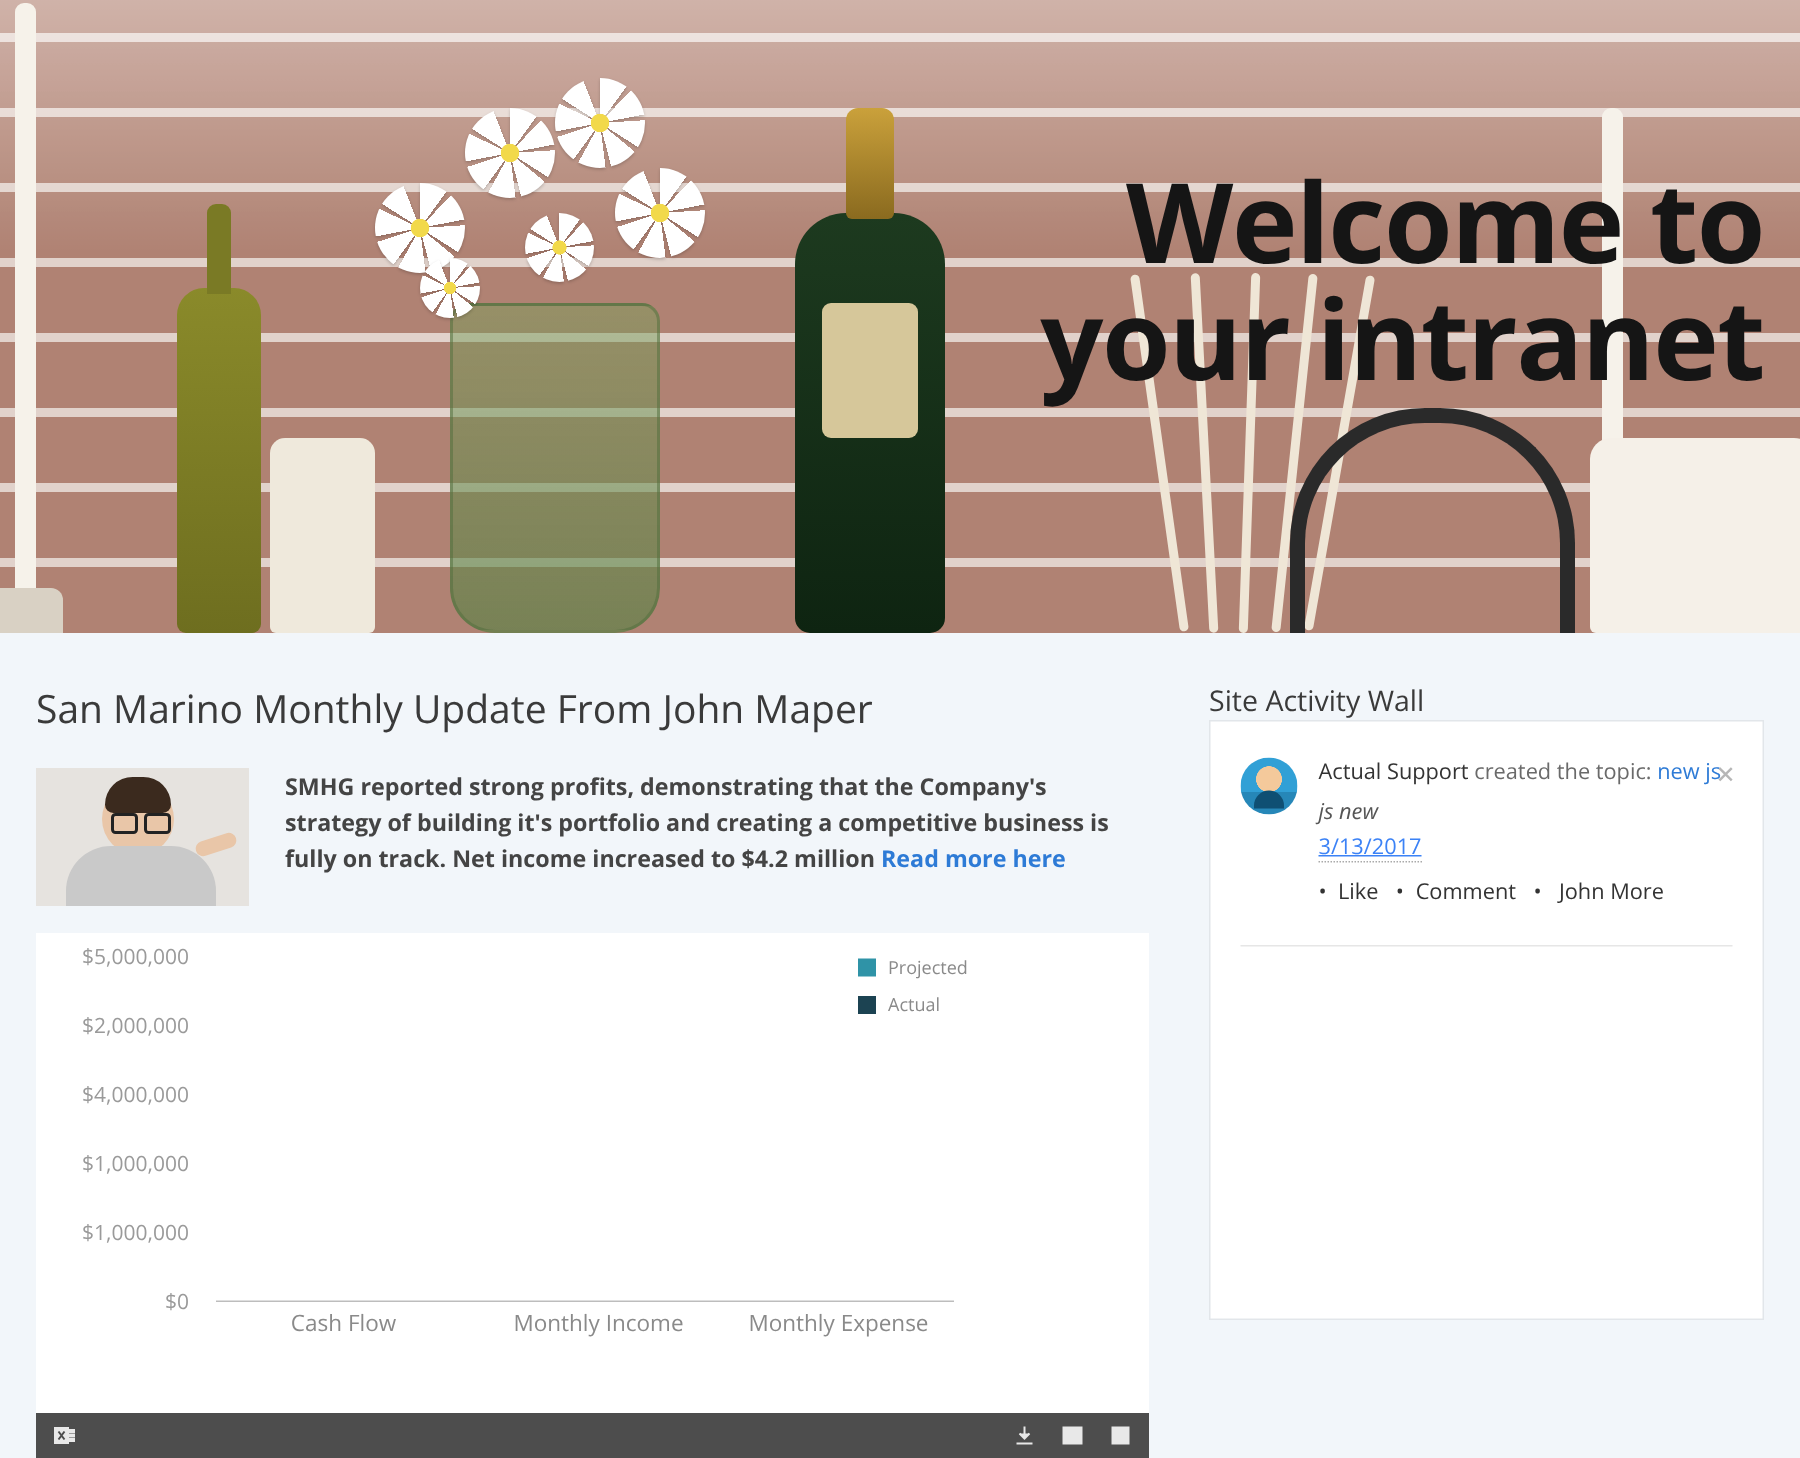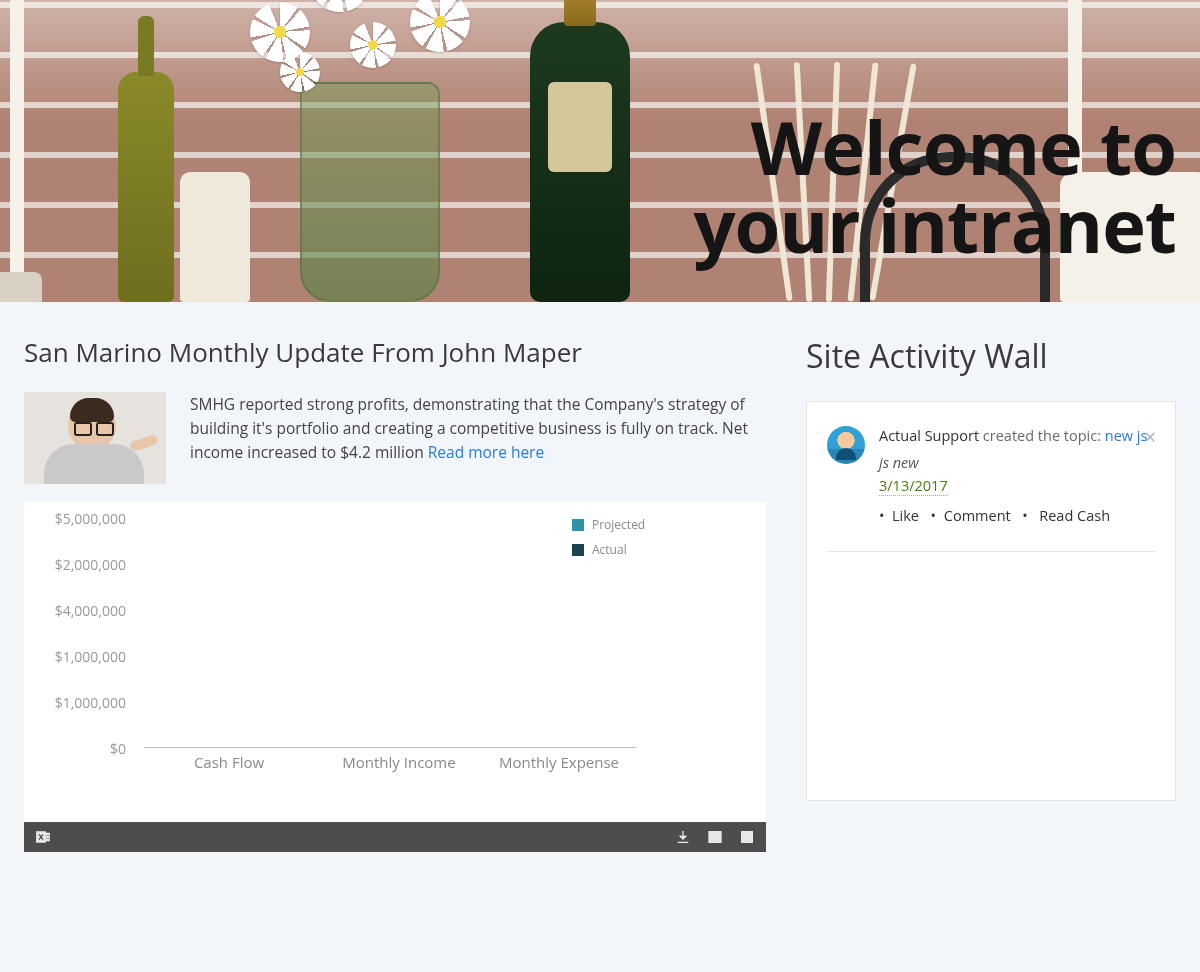--- a/index.html
+++ b/index.html
@@ -1,21 +1,21 @@
 <!DOCTYPE html>
 <html><head>
 <meta charset="utf-8">
 <style>
   * { box-sizing: border-box; margin: 0; padding: 0; }
   html, body { width: 1200px; font-family: "Segoe UI", "Open Sans", Arial, sans-serif; background:#f2f6fa; color:#333; }
   
   .hero {
     position: relative;
     width: 1200px;
-    height: 302px;
+    height: 422px;
     overflow: hidden;
     background: linear-gradient(0deg, rgba(255,255,255,0) 0%, rgba(255,255,255,0) 100%);
   }
   .hero-bg {
     position:absolute; inset:0;
     background:
       
       linear-gradient(180deg, rgba(255,255,255,0.35), rgba(255,255,255,0) 40%),
       
       repeating-linear-gradient( 0deg,
@@ -94,21 +94,21 @@
 
   
   .content {
     display:flex; gap:40px; padding:32px 24px 20px 24px;
   }
   .main { flex:1 1 auto; max-width:770px;}
   .side { flex:0 0 370px; }
 
   .article-title { font-size:26px; font-weight:400; color:#3a3a3a; margin-bottom:22px; }
 
-  .article-head { display:flex; gap:24px; align-items:flex-start; margin-bottom:18px;}
+  .article-head { display:flex; gap:24px; align-items:flex-start; margin-bottom:18px;font-weight:bold;}
   .avatar-box {
     width:142px; height:92px; flex:0 0 142px;
     background:#e6e3df; position:relative; overflow:hidden;
   }
   
   .avatar-box::before{content:"";position:absolute;left:44px;top:10px;width:48px;height:48px;border-radius:50%;background:#e9c6a8;}
   .avatar-box::after{content:"";position:absolute;left:20px;top:52px;width:100px;height:60px;border-radius:30px 30px 0 0;background:#c9c9c9;}
   .avatar-hair{position:absolute;left:46px;top:6px;width:44px;height:24px;border-radius:20px 20px 6px 6px;background:#3b2a1e;}
   .avatar-glasses{position:absolute;left:50px;top:30px;width:40px;height:10px;}
   .avatar-glasses::before,.avatar-glasses::after{content:"";position:absolute;top:0;width:14px;height:10px;border:2px solid #222;border-radius:3px;}
@@ -140,35 +140,35 @@
   .xlabels span{position:absolute;width:150px;text-align:center;font-size:15px;color:#8a8a8a;}
 
   .chart-toolbar{
     height:30px;background:#4d4d4d;display:flex;align-items:center;padding:0 8px;color:#e8e8e8;
   }
   .chart-toolbar .spacer{flex:1;}
   .tb-btn{width:22px;height:22px;display:flex;align-items:center;justify-content:center;margin-left:10px;cursor:pointer;}
   .tb-btn svg{width:16px;height:16px;fill:#e8e8e8;stroke:#e8e8e8;}
 
   
-  .side-title{font-size:32px;font-weight:400;color:#3a3a3a;margin-bottom:24px;}
+  .side-title{font-size:19px;font-weight:400;color:#3a3a3a;margin-bottom:0;}
   .wall{background:#fff;border:1px solid #e2e6ea;padding:24px 20px;min-height:400px;}
   .post{display:flex;gap:14px;position:relative;padding-bottom:22px;}
   .post-avatar{width:38px;height:38px;border-radius:50%;flex:0 0 38px;
     background:radial-gradient(circle at 50% 38%, #f4c99b 0 28%, transparent 29%),
                linear-gradient(180deg,#31a0d6 60%,#2687b8 60%);
     position:relative;}
   .post-avatar::after{content:"";position:absolute;left:9px;bottom:4px;width:20px;height:12px;border-radius:10px 10px 0 0;background:#0f4f73;}
   .post-body{flex:1;font-size:14.5px;color:#333;}
   .post-body .author{font-weight:500;}
   .post-body .muted{color:#6a6a6a;}
   .post-body a{color:#2e7bd6;text-decoration:none;}
   .post-close{position:absolute;right:-2px;top:0;color:#b6b6b6;cursor:pointer;font-size:16px;}
   .post-excerpt{font-style:italic;color:#555;margin-top:8px;}
-  .post-date{color:#4d7c0f;margin-top:4px;border-bottom:1px dotted #aaa;display:inline-block;}
+  .post-date{color:#3b82f6;margin-top:4px;border-bottom:1px dotted #aaa;display:inline-block;text-decoration:underline;}
   .post-actions{margin-top:10px;color:#333;font-size:14.5px;}
   .post-actions span{cursor:pointer;}
   .post-actions .sep{color:#333;margin:0 4px;}
   hr.wall-sep{border:none;border-top:1px solid #e6e6e6;margin-top:4px;}
 </style>
 </head>
 <body>
 
 <div class="hero">
   <div class="hero-bg"></div>
@@ -300,20 +300,20 @@
         <div class="post-body">
           <span class="post-close">✕</span>
           <span class="author">Actual Support</span><span class="muted"> created the topic: </span><a href="#">new js</a>
           <div class="post-excerpt">js new</div>
           <div><span class="post-date">3/13/2017</span></div>
           <div class="post-actions">
             •&nbsp;&nbsp;<span>Like</span>
             <span class="sep">&nbsp;•</span>
             <span>Comment</span>
             <span class="sep">&nbsp;•</span>&nbsp;
-            <span>Read Cash</span>
+            <span>John More</span>
           </div>
         </div>
       </div>
       <hr class="wall-sep">
     </div>
   </aside>
 </div>
 
 </body></html>

